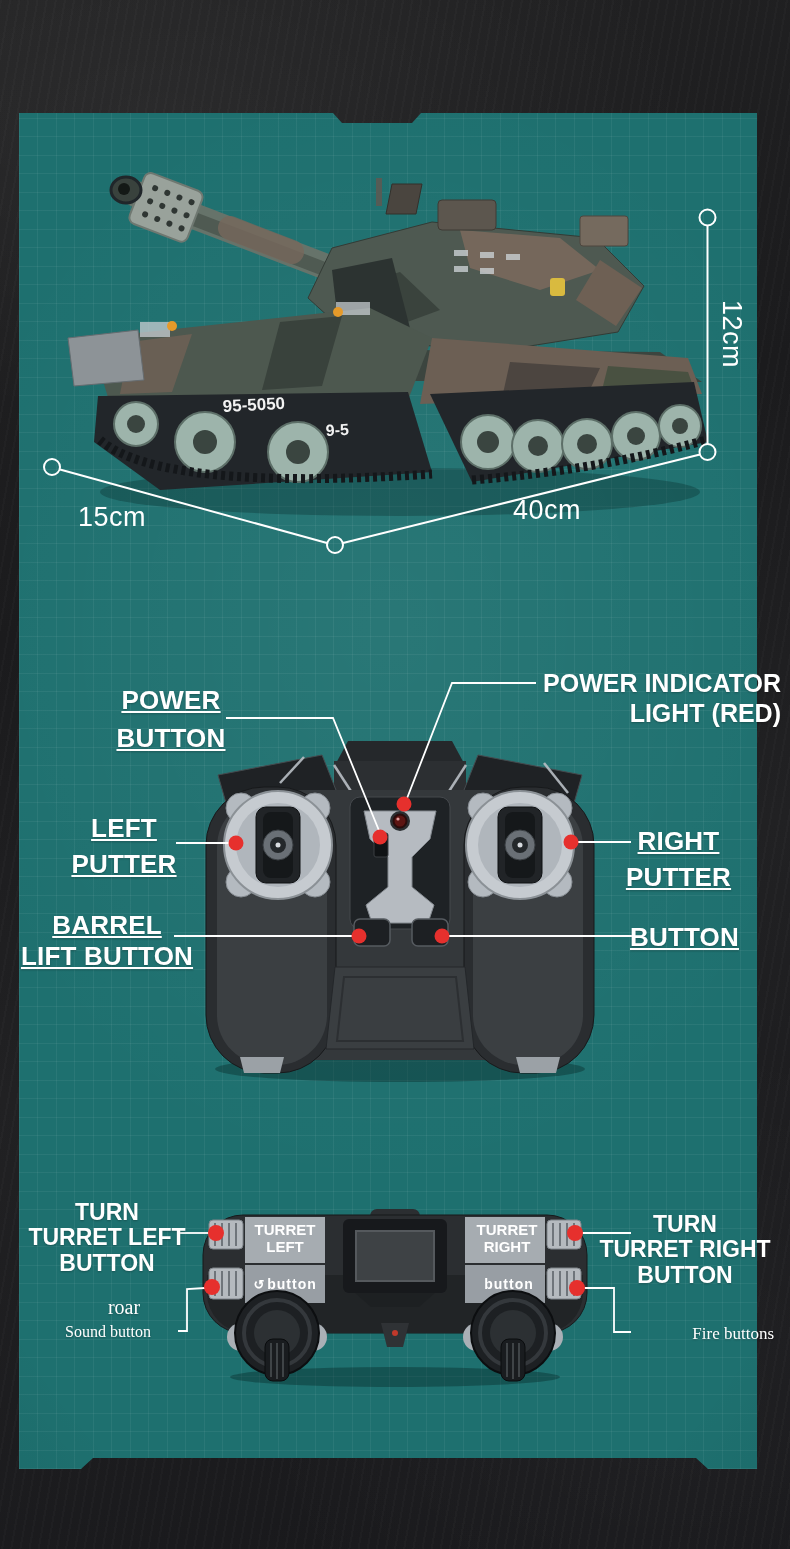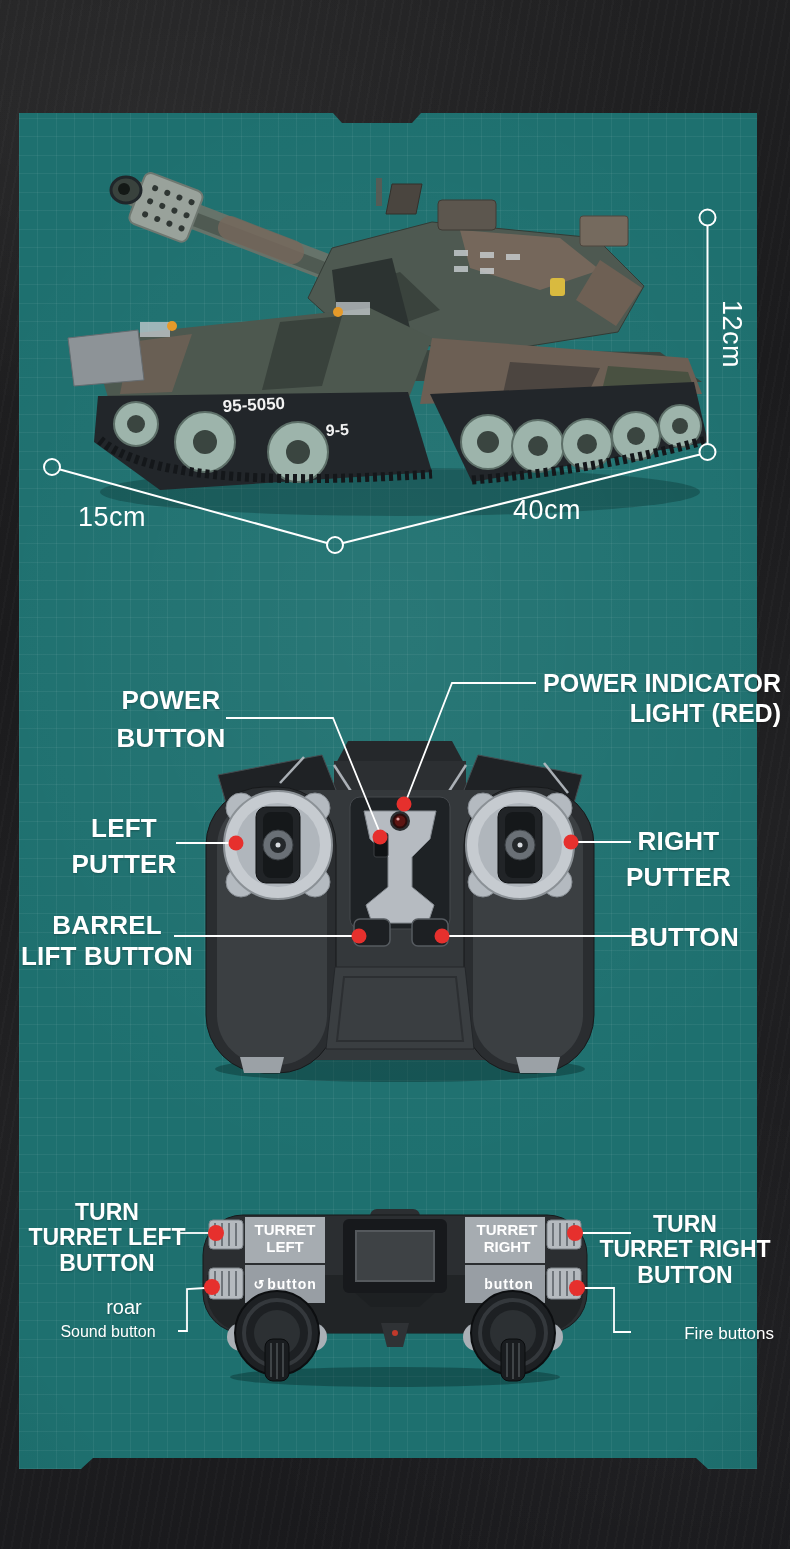--- a/index.html
+++ b/index.html
@@ -23,23 +23,23 @@
     clip-path:polygon(0 0,314px 0,323px 10px,393px 10px,402px 0,738px 0,
       738px 1356px,689px 1356px,677px 1345px,74px 1345px,62px 1356px,0 1356px);
   }
   #panel::after{content:"";position:absolute;inset:0;
     background:radial-gradient(130% 120% at 50% 42%, transparent 55%, rgba(0,10,15,.22) 100%);}
   svg{position:absolute;overflow:visible;}
   .lbl{position:absolute;color:#fff;z-index:6;font-weight:bold;line-height:1.4;
        text-shadow:0 1px 2px rgba(0,0,0,.25);}
   .lbl span{display:block;}
   .c{text-align:center;} .l{text-align:right;}
-  .big{font-size:26px;letter-spacing:.2px;}
+  .big{font-size:26px;letter-spacing:.2px;text-decoration:underline;}
   .big23{font-size:23px;line-height:1.1;}
-  .mono{font-family:Liberation Sans, sans-serif;font-weight:normal;}
+  .mono{font-family:Liberation Serif, serif;font-weight:normal;}
   .dim{position:absolute;color:#fff;font-size:27px;font-weight:normal;z-index:6;
        letter-spacing:.5px;}
   .vert{writing-mode:vertical-rl;}
 </style>
 </head>
 <body>
 
 <div id="stage">
 
   <div id="panel"></div>

